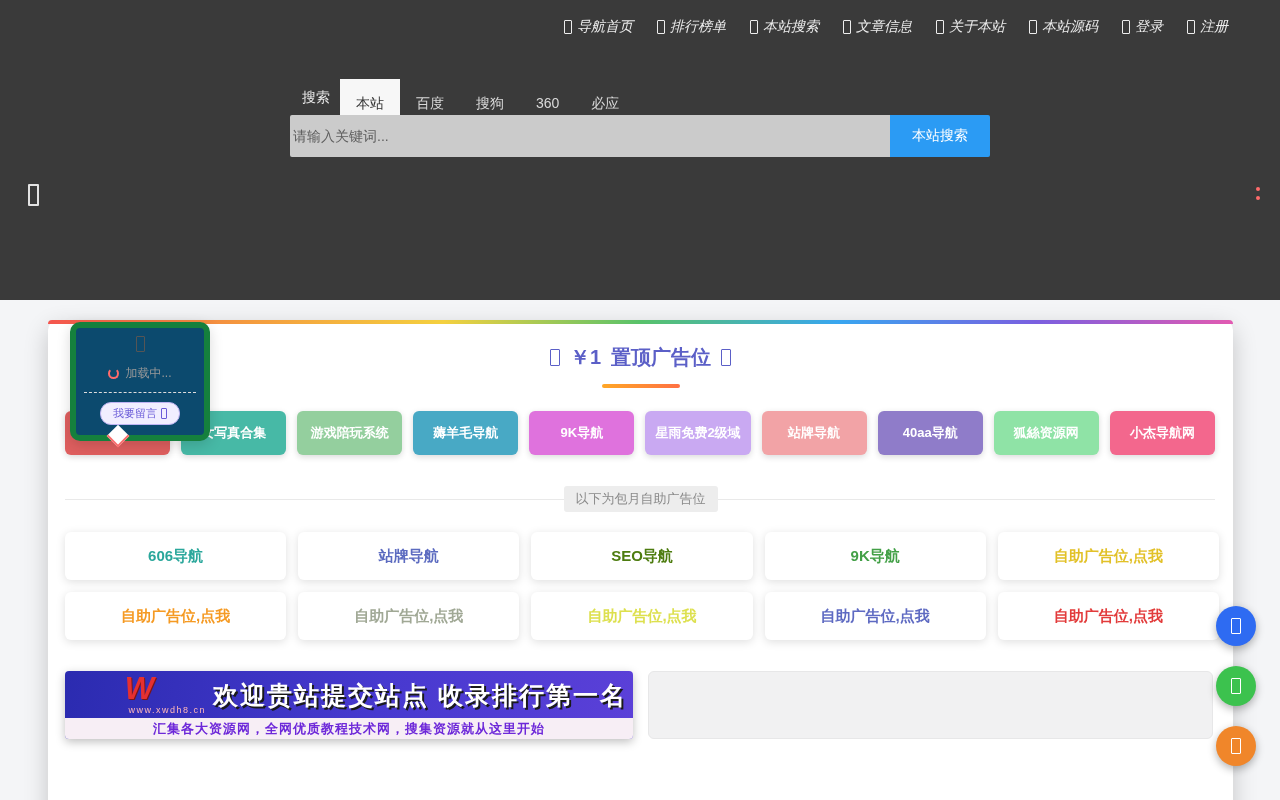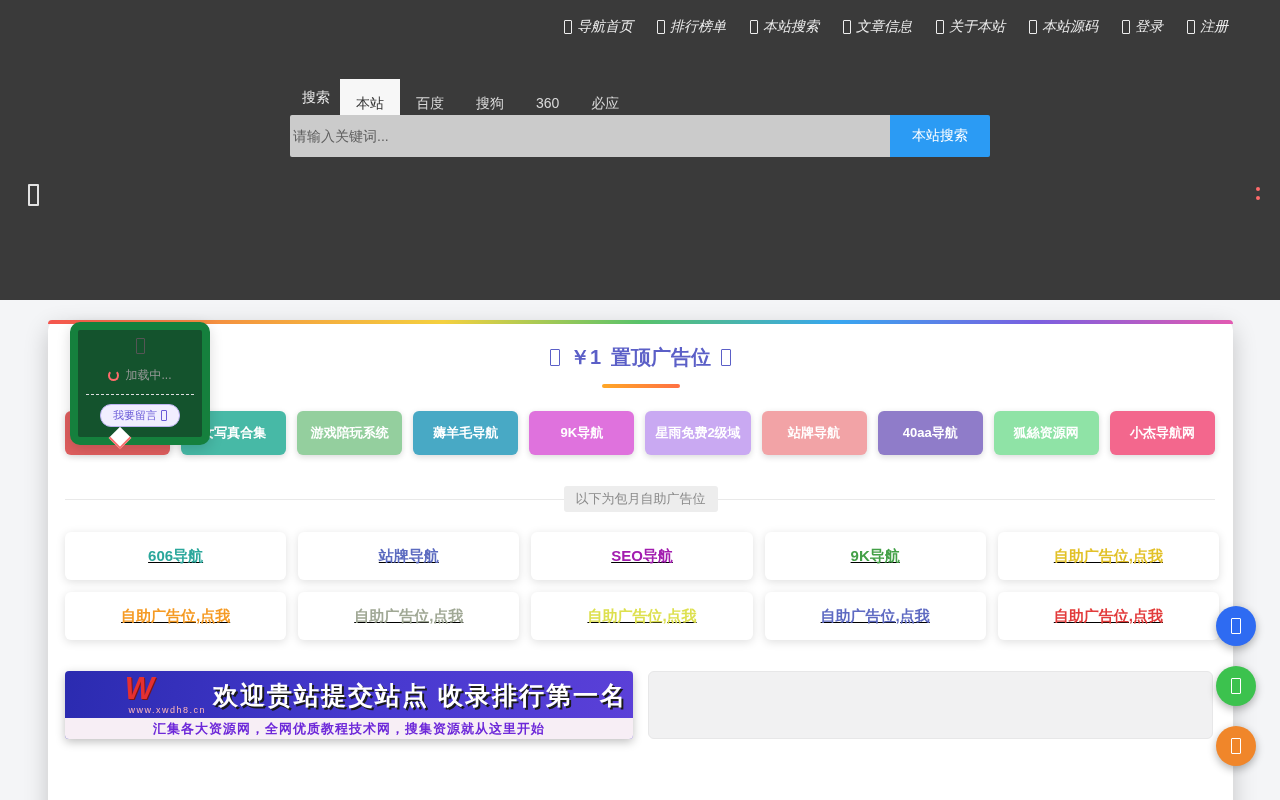--- a/index.html
+++ b/index.html
@@ -40,21 +40,21 @@
   .main-card::before { content:""; position:absolute; top:0; left:0; right:0; height:4px; border-radius:10px 10px 0 0;
     background:linear-gradient(90deg,#f4554e,#f49a3e,#f4d03f,#58c26a,#38a6f0,#7a5fe0,#e25ab1); }
 
   .section-title { position:absolute; top:24px; left:0; right:0; display:flex; justify-content:center; align-items:center; gap:10px;
     font-size:20px; font-weight:bold; color:#5b5fc7; }
   .section-title .tofu { width:10px; height:17px; border-width:1.5px; }
   .title-underline { position:absolute; top:64px; left:50%; transform:translateX(-50%); width:78px; height:4px; border-radius:2px;
     background:linear-gradient(90deg,#ffa726,#ff7043); }
 
   
-  .tooltip { position:absolute; left:22px; top:2px; width:140px; background:#14532d; border:8px solid #15803d; border-radius:10px;
+  .tooltip { position:absolute; left:22px; top:2px; width:140px; background:#0c4a6e; border:6px solid #15803d; border-radius:10px;
     box-shadow:0 4px 14px rgba(0,0,0,.15); z-index:6; padding:8px 8px 10px; text-align:center; }
   .tooltip::after { content:""; position:absolute; left:34px; bottom:-9px; width:14px; height:14px; background:#fff;
     border-right:2px solid #f76c6c; border-bottom:2px solid #f76c6c; transform:rotate(45deg); }
   .tooltip-glyph-wrap { color:#555; }
   .tooltip-glyph-wrap .tofu { width:9px; height:16px; border-width:1.5px; }
   .loading-row { display:flex; align-items:center; justify-content:center; gap:6px; margin-top:9px; color:#999; font-size:12px; }
   .spinner { width:11px; height:11px; border:2px solid #ff6b6b; border-top-color:transparent; border-radius:50%; }
   .tooltip-divider { border-top:1px dashed #ddd; margin-top:10px; }
   .leave-msg-btn { margin-top:9px; display:inline-flex; align-items:center; gap:4px; font-size:11px; color:#6a5bd8;
     background:#f1eeff; border:1px solid #beb3f2; border-radius:11px; padding:3px 12px; cursor:pointer; font-family:inherit; }
@@ -64,21 +64,21 @@
   .pill-row { position:absolute; top:91px; left:17px; right:18px; display:flex; gap:11px; }
   .pill { flex:1; height:44px; border-radius:6px; color:#fff; font-size:13px; font-weight:bold; display:flex; align-items:center;
     justify-content:center; cursor:pointer; text-decoration:none; box-shadow:0 2px 6px rgba(0,0,0,.15); white-space:nowrap; overflow:hidden; }
 
   
   .divider { position:absolute; top:166px; left:0; right:0; text-align:center; }
   .divider::before { content:""; position:absolute; left:17px; right:18px; top:50%; height:1px; background:#e9e9e9; }
   .divider-label { position:relative; display:inline-block; background:#ededed; color:#8a8a8a; font-size:13px; padding:4px 12px; border-radius:3px; }
 
   
-  .month-grid { position:absolute; top:212px; left:17px; right:14px; display:grid; grid-template-columns:repeat(5,1fr); gap:12px;text-decoration:underline; }
+  .month-grid { position:absolute; top:212px; left:17px; right:14px; display:grid; grid-template-columns:repeat(5,1fr); gap:12px; }
   .month-card { height:48px; background:#fff; border-radius:6px; box-shadow:0 2px 10px rgba(0,0,0,.13); display:flex; align-items:center;
     justify-content:center; font-size:15px; font-weight:bold; cursor:pointer; text-decoration:none; }
 
   
   .banner { position:absolute; left:17px; top:351px; width:568px; height:68px; border-radius:4px; overflow:hidden; cursor:pointer;
     background:linear-gradient(100deg,#2b2bb0,#4739cf 55%,#5b40d8); box-shadow:0 3px 10px rgba(0,0,0,.25); display:block; text-decoration:none; }
   .banner-logo { position:absolute; left:6px; top:2px; width:135px; text-align:center; }
   .banner-logo .w { font-size:31px; font-weight:bold; font-style:italic; color:#e53030; text-shadow:1px 1px 0 #7d1515; line-height:32px; letter-spacing:-2px; }
   .banner-logo .url { font-size:9px; color:#ffb9b9; letter-spacing:1.5px;text-align:right; }
   .banner-headline { position:absolute; left:148px; top:8px; font-size:25px; font-weight:bold; color:#fff; letter-spacing:2px;
@@ -191,21 +191,21 @@
     <a class="pill" style="background-color: rgb(243, 103, 141);">小杰导航网</a>
   </div>
 
   <div class="divider">
     <span class="divider-label">以下为包月自助广告位</span>
   </div>
 
   <div class="month-grid">
     <a class="month-card" style="color: rgb(42, 167, 155);">606导航</a>
     <a class="month-card" style="color: rgb(92, 107, 192);">站牌导航</a>
-    <a class="month-card" style="color: #a21caf;">SEO导航</a>
+    <a class="month-card" style="color: #4d7c0f;">SEO导航</a>
     <a class="month-card" style="color: rgb(67, 160, 71);">9K导航</a>
     <a class="month-card" style="color: rgb(226, 193, 40);">自助广告位,点我</a>
     <a class="month-card" style="color: rgb(245, 154, 35);">自助广告位,点我</a>
     <a class="month-card" style="color: rgb(160, 168, 149);">自助广告位,点我</a>
     <a class="month-card" style="color: rgb(221, 224, 78);">自助广告位,点我</a>
     <a class="month-card" style="color: rgb(94, 106, 194);">自助广告位,点我</a>
     <a class="month-card" style="color: rgb(226, 59, 59);">自助广告位,点我</a>
   </div>
 
   <a class="banner">

